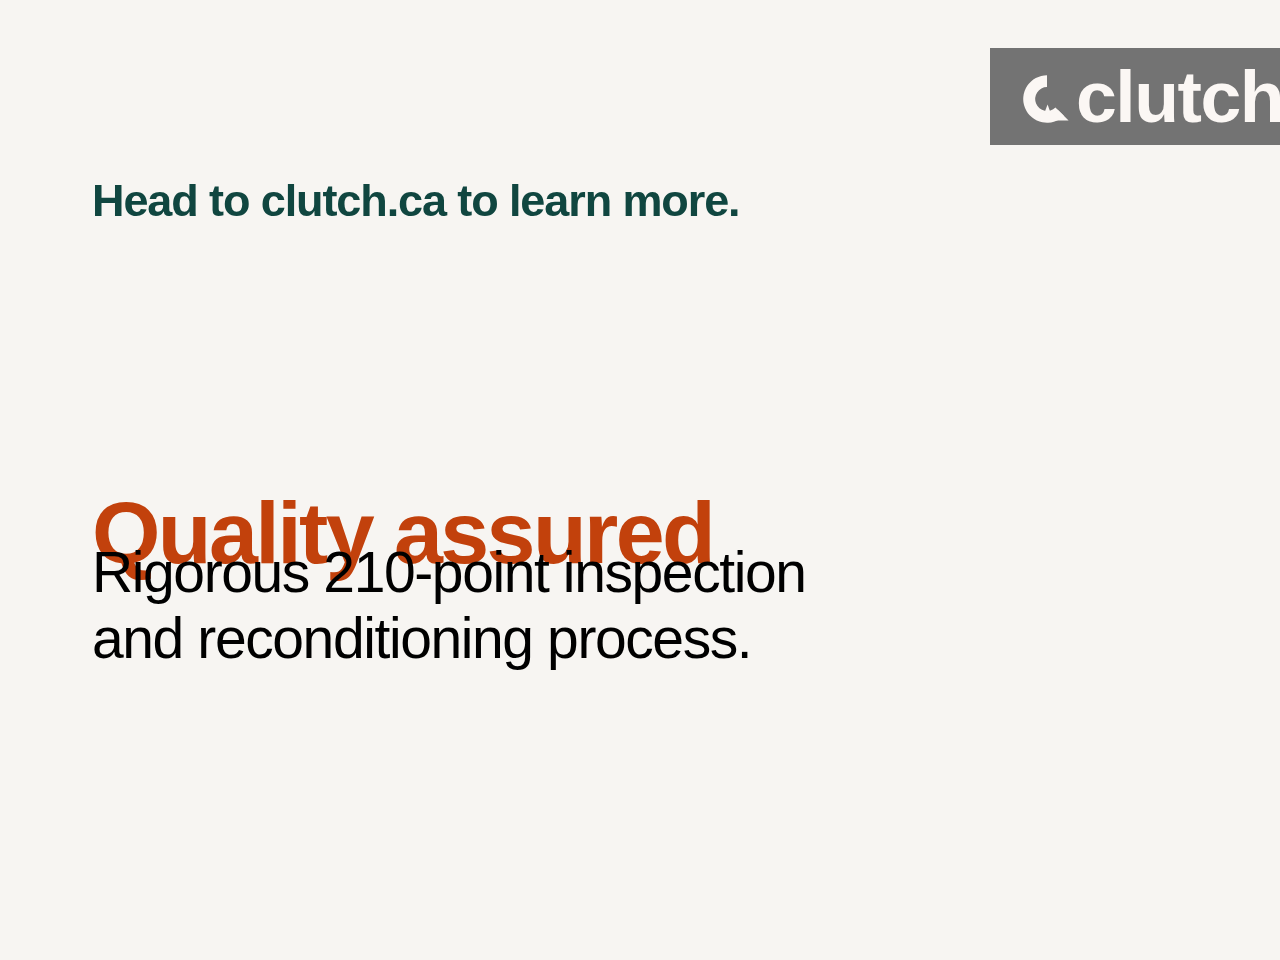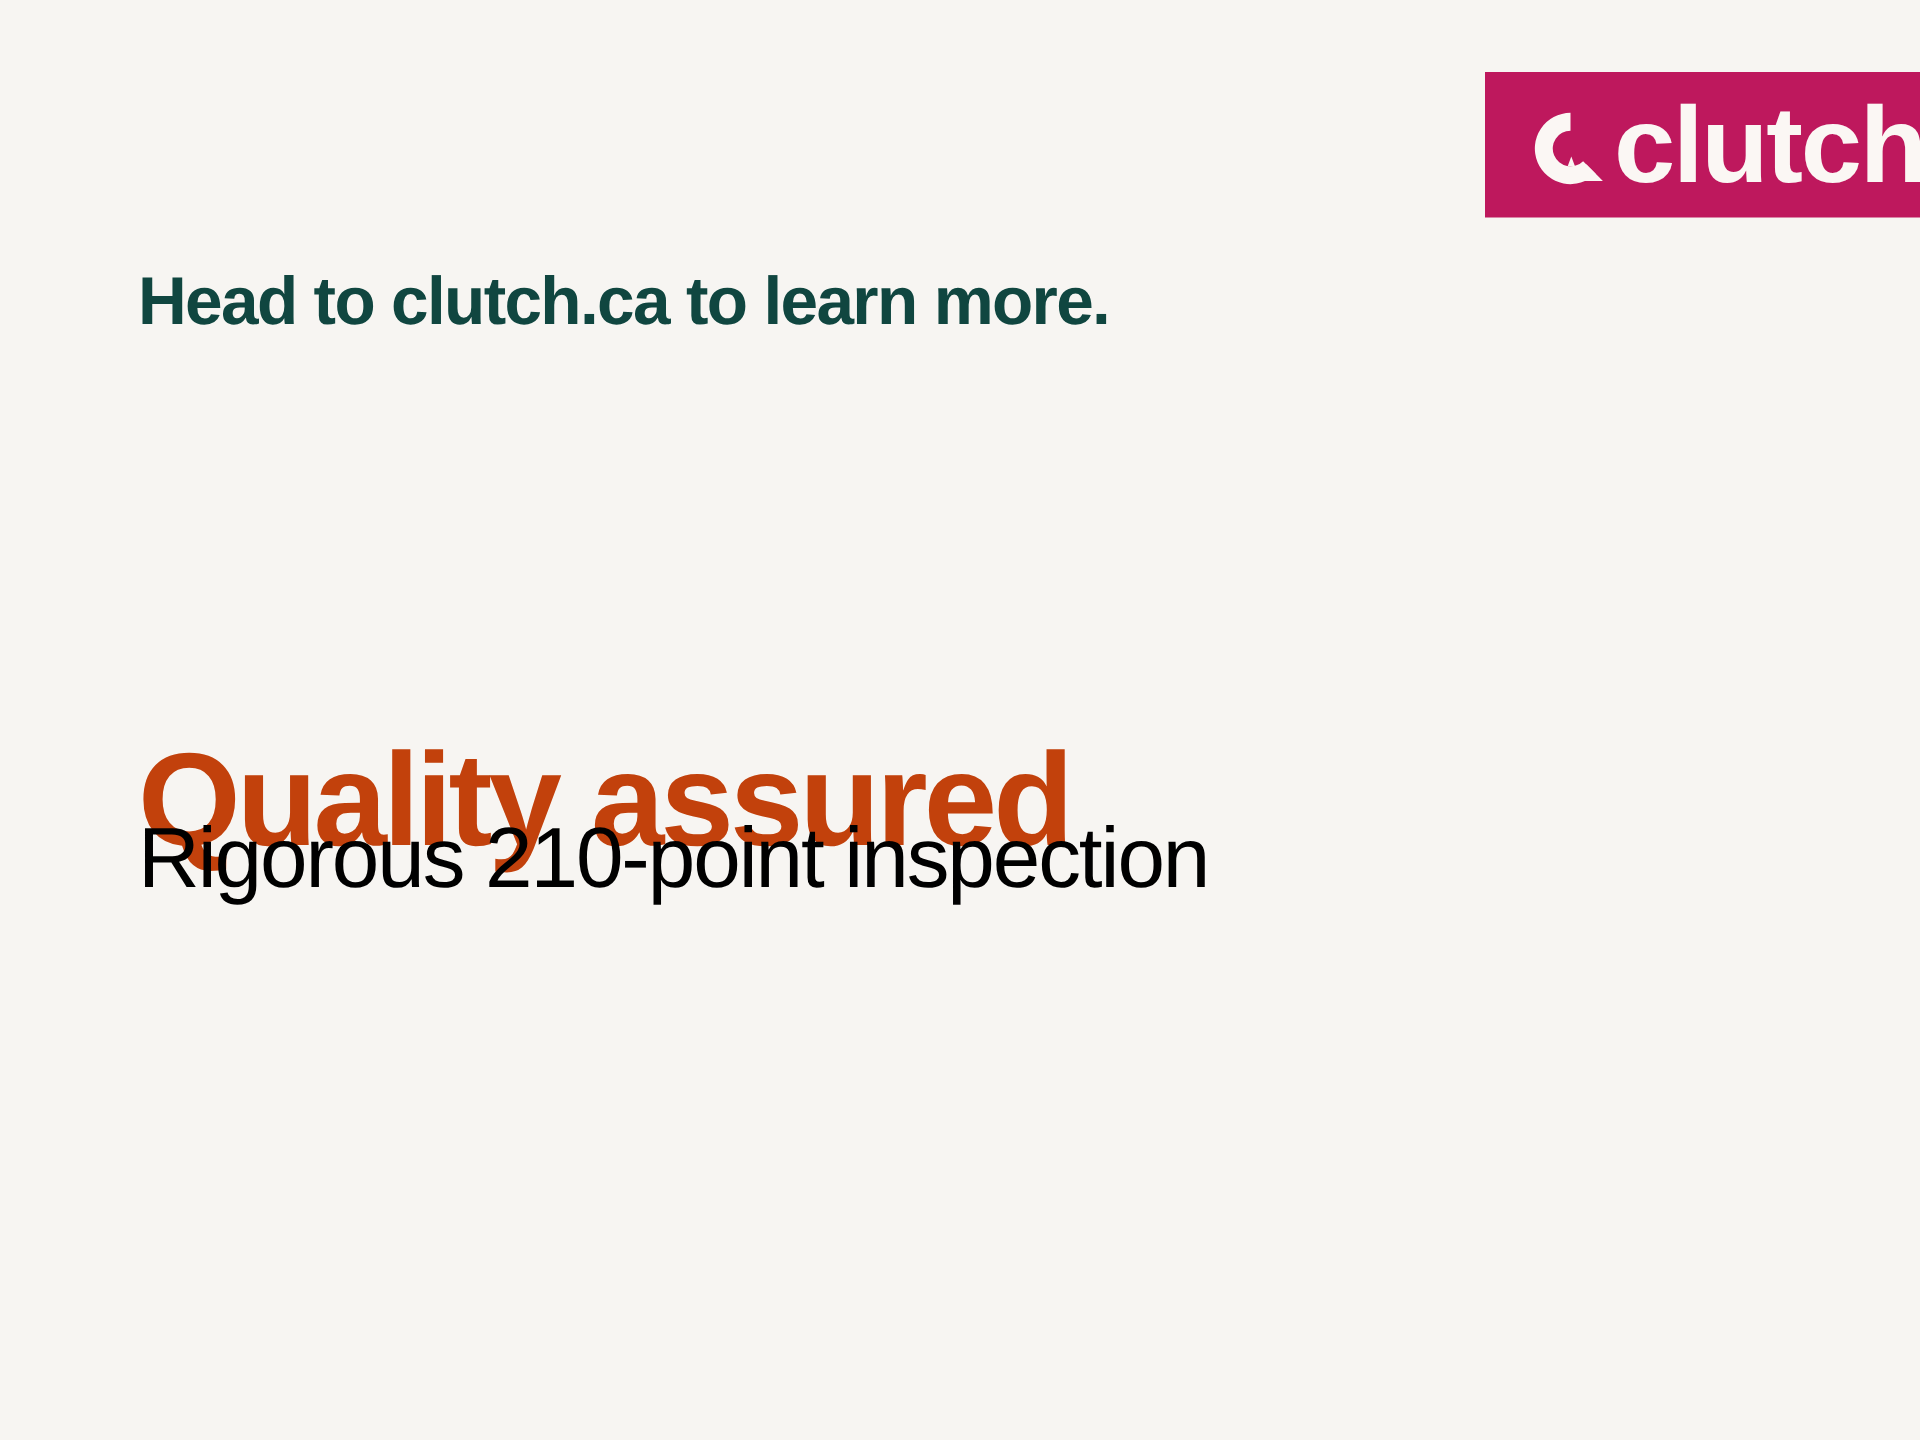--- a/index.html
+++ b/index.html
@@ -21,21 +21,21 @@
     background: #f7f5f2;
   }
 
   
   .brand-band {
     position: absolute;
     left: 990px;
     top: 48px;
     width: 290px;
     height: 97px;
-    background: #be185d;
+    background: #737373;
     display: flex;
     align-items: center;
     padding-left: 30px;
     box-sizing: border-box;
   }
 
   .brand-lockup {
     display: flex;
     align-items: center;
     gap: 0px;
@@ -130,17 +130,18 @@
   </div>
 
   <div class="content">
 
     <div class="eyebrow">Head to clutch.ca to learn more.</div>
 
     <h1 class="headline">Quality assured</h1>
 
     <div class="subcopy">
       <span class="line">Rigorous 210-point inspection</span>
+      <span class="line">and reconditioning process.</span>
     </div>
 
   </div>
 
 </div>
 
 </body></html>

